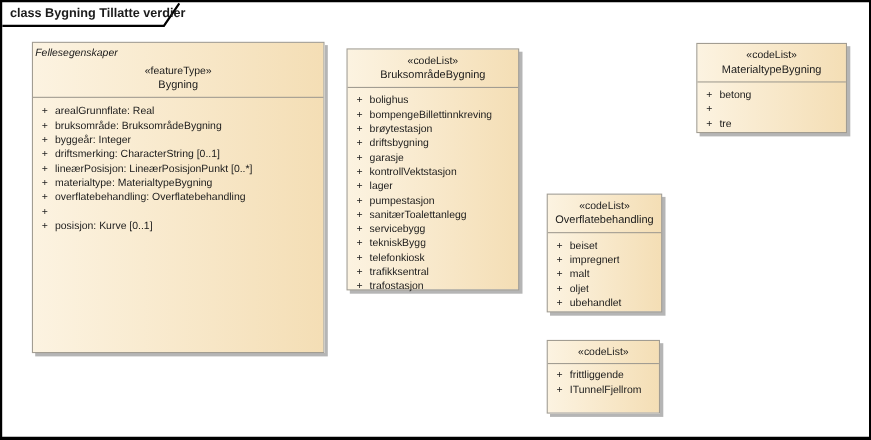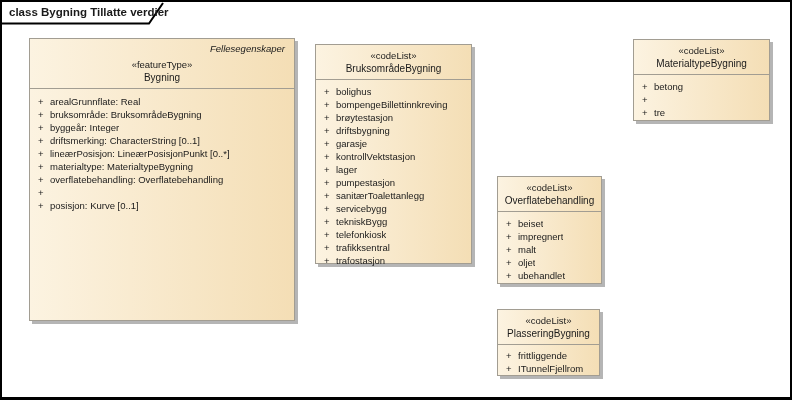--- a/index.html
+++ b/index.html
@@ -32,21 +32,21 @@
     background:linear-gradient(90deg,var(--box-fill-light) 0%,var(--box-fill-dark) 100%);
     border:1px solid var(--box-border);
     box-shadow:3px 3px 0 var(--box-shadow);
   }
   .box-header{
     border-bottom:1px solid var(--box-border);
     text-align:center;
     padding:4px 2px 3px 2px;
   }
   .package-label{
-    text-align:right;font-style:italic;font-size:9.5px;
+    text-align:left;font-style:italic;font-size:9.5px;
     padding:0 7px 1px 0;line-height:12px;
   }
   .stereotype{font-size:9.5px;line-height:13px;}
   .class-name{font-size:10px;font-weight:normal;line-height:14px;}
   .bygning-header .stereotype{margin-top:2px;}
   .attr-list{
     list-style:none;margin:0;padding:5px 1px 0 0;
   }
   .attr-list li{
     display:flex;align-items:baseline;
@@ -224,21 +224,20 @@
         <li>
           <span class="vis">+</span>
           <span class="attr-text">ubehandlet</span>
         </li>
       </ul>
   </div>
 
   <div class="uml-box" style="left:495px;top:307px;width:103px;height:67px;">
     <div class="box-header">
       <div class="stereotype">«codeList»</div>
-      <div class="class-name">PlasseringBygning</div>
     </div>
     <ul class="attr-list" style="padding-top:4px;">
         <li>
           <span class="vis">+</span>
           <span class="attr-text">frittliggende</span>
         </li>
         <li>
           <span class="vis">+</span>
           <span class="attr-text">ITunnelFjellrom</span>
         </li>

